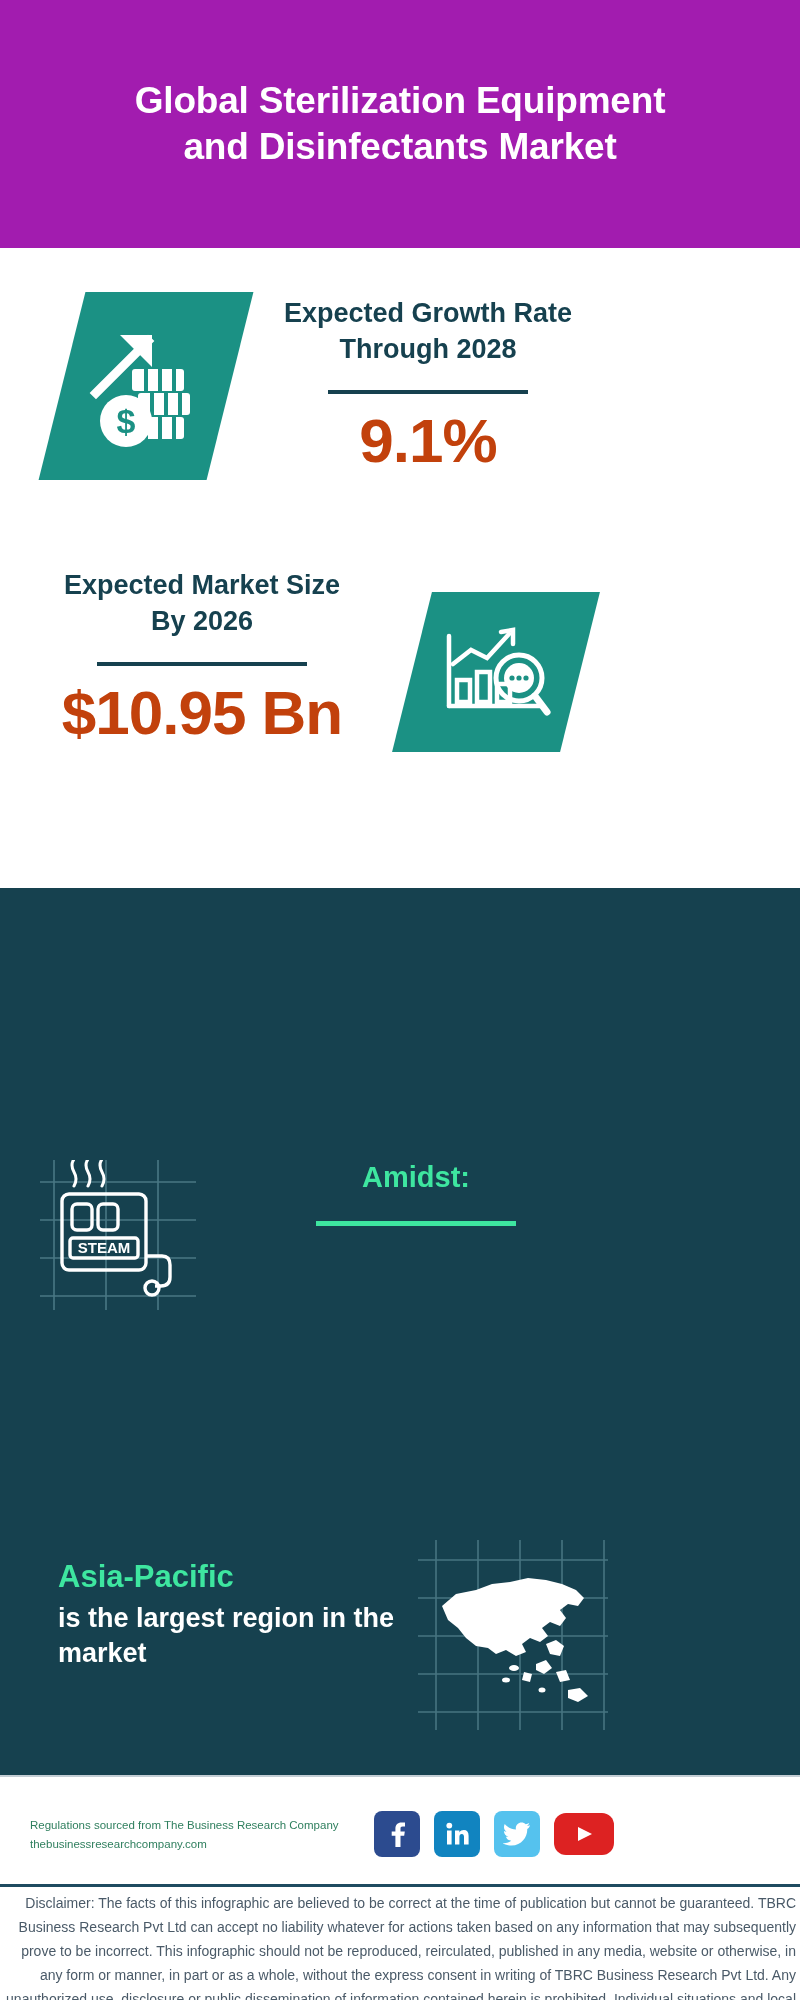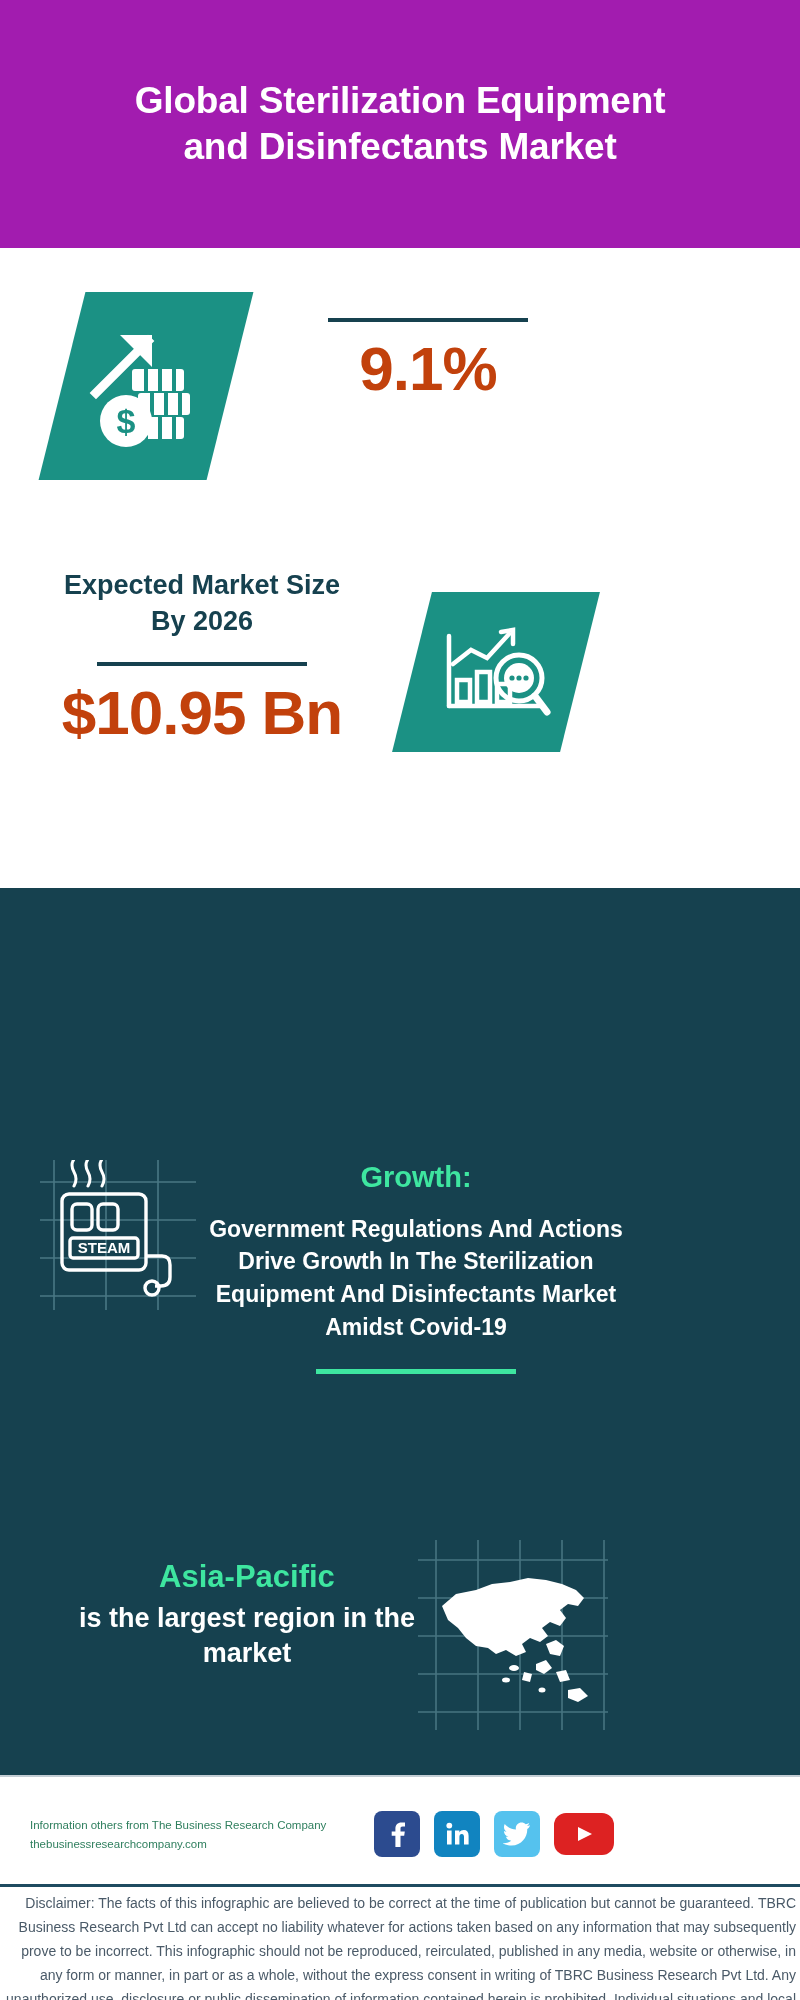--- a/index.html
+++ b/index.html
@@ -100,22 +100,21 @@
     font-size: 23px;
     font-weight: bold;
     line-height: 1.42;
   }
   .rule-mint {
     width: 200px; height: 5px; background: #3ee6a0;
     margin: 26px auto 0 auto;
   }
 
   .region-wrap {
-    position: absolute; left: 64px; top: 1558px; width: 366px;
-    text-align: center;
+    position: absolute; left: 58px; top: 1558px; width: 366px;
   }
   .region-name {
     color: #3ee6a0;
     font-size: 31px;
     font-weight: bold;
     line-height: 1.25;
   }
   .region-sub {
     color: #ffffff;
     font-size: 27px;
@@ -200,20 +199,21 @@
         <rect x="58" y="96" width="4" height="22"></rect>
         <rect x="72" y="96" width="4" height="22"></rect>
         <rect x="86" y="96" width="4" height="22"></rect>
       </g>
       <circle cx="40" cy="100" r="26" fill="#ffffff"></circle>
       <text x="40" y="112" font-family="'Liberation Sans', sans-serif" font-size="34" font-weight="bold" fill="#1b9184" text-anchor="middle">$</text>
     </svg>
   </div>
 
   <div class="block-growth">
+    <div class="stat-label">Expected Growth Rate Through 2028</div>
     <div class="rule-dark"></div>
     <div class="stat-value">9.1%</div>
   </div>
 
   <div class="block-size">
     <div class="stat-label">Expected Market Size By 2026</div>
     <div class="rule-dark w210"></div>
     <div class="stat-value">$10.95 Bn</div>
   </div>
 
@@ -283,22 +283,21 @@
         <rect x="58" y="44" width="20" height="26" rx="5"></rect>
         <rect x="30" y="78" width="68" height="20" rx="3"></rect>
         <path d="M106,96 h16 q8,0 8,9 v12 q0,9 -9,9 h-6" stroke-width="3.4"></path>
         <circle cx="112" cy="128" r="7"></circle>
       </g>
       <text x="64" y="93" font-family="'Liberation Sans', sans-serif" font-size="15" font-weight="bold" fill="#ffffff" text-anchor="middle">STEAM</text>
     </svg>
   </div>
 
   <div class="driver-wrap">
-    <div class="driver-heading">Growth:</div>
-    <div class="driver-text">Government Regulations And Actions Drive Growth In The Sterilization Equipment And Disinfectants Market Amidst Covid-19</div>
+    <div class="driver-heading">Amidst:</div>
     <div class="rule-mint"></div>
   </div>
 
   <div class="region-wrap">
     <div class="region-name">Asia-Pacific</div>
     <div class="region-sub">is the largest region in the market</div>
   </div>
 
   <div class="icon-map">
     <svg width="190" height="190" viewBox="0 0 190 190">
@@ -328,21 +327,21 @@
         <ellipse cx="88" cy="140" rx="4" ry="2.5"></ellipse>
         <ellipse cx="124" cy="150" rx="3.5" ry="2.5"></ellipse>
       </g>
     </svg>
   </div>
 
   <div class="footer"></div>
   <div class="footer-top-rule"></div>
 
   <div class="source-text">
-    <div>Information others from The Business Research Company</div>
+    <div>Regulations sourced from The Business Research Company</div>
     <div>thebusinessresearchcompany.com</div>
   </div>
 
   <div class="socials">
     <div class="soc" style="background:#2c4b8f">
       <svg width="26" height="26" viewBox="0 0 26 26">
         <path fill="#ffffff" d="M16.5,26 L16.5,14.8 L20.2,14.8 L20.8,10.4 L16.5,10.4 L16.5,7.6
           c0,-1.3 0.4,-2.1 2.2,-2.1 L21,5.5 L21,1.6 C20.6,1.5 19.1,1.4 17.4,1.4
           c-3.6,0 -6,2.2 -6,6.2 L11.4,10.4 L7.7,10.4 L7.7,14.8 L11.4,14.8 L11.4,26 Z"></path>
       </svg>

